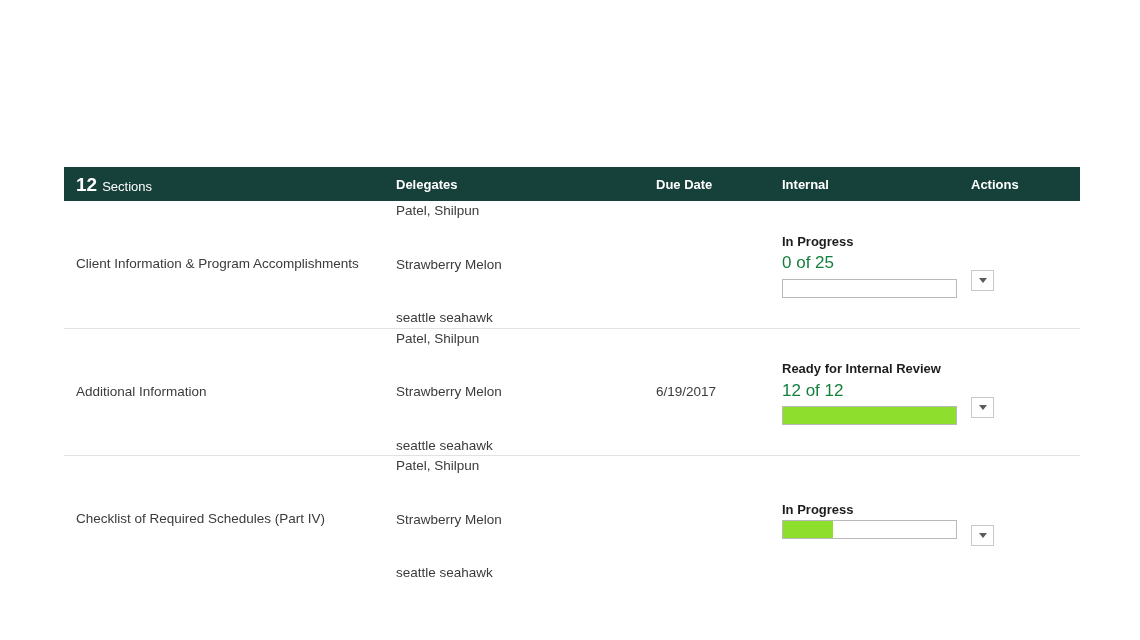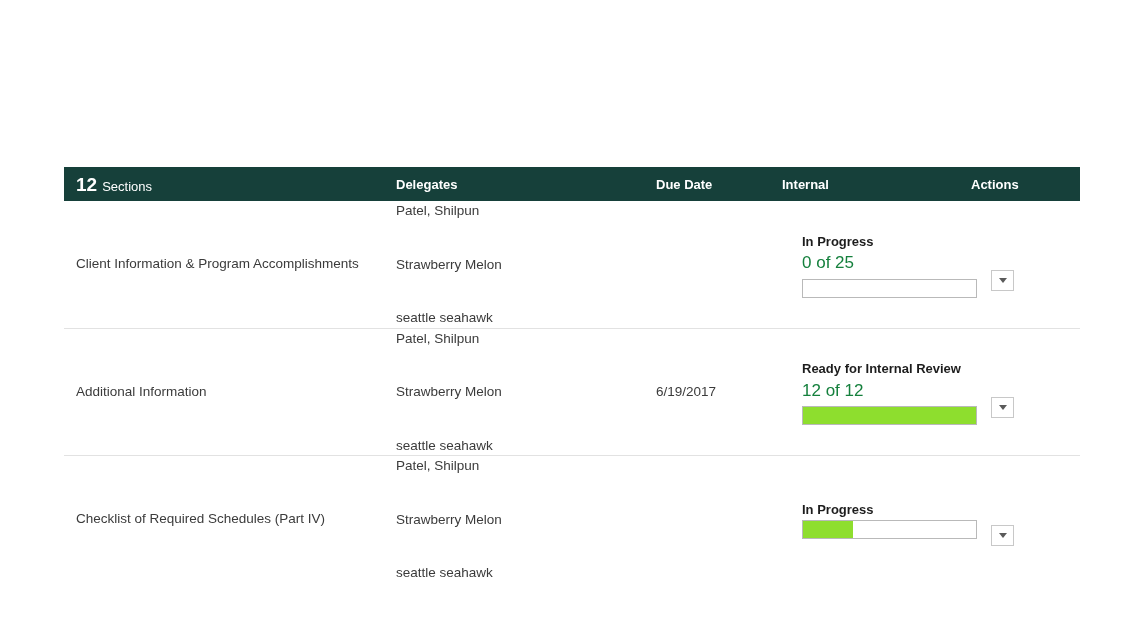--- a/index.html
+++ b/index.html
@@ -91,21 +91,20 @@
 
   .duedate {
     font-size: 13.5px;
     color: #3b3b3b;
     justify-content: center;
   }
 
   .progress-cell {
     justify-content: center;
     padding-top: 2px;
-    margin-left: 20px;
   }
   .progress-status {
     font-size: 13px;
     font-weight: bold;
     color: #1d1d1d;
     line-height: 1.45;
     white-space: nowrap;
   }
   .progress-count {
     font-size: 17px;

